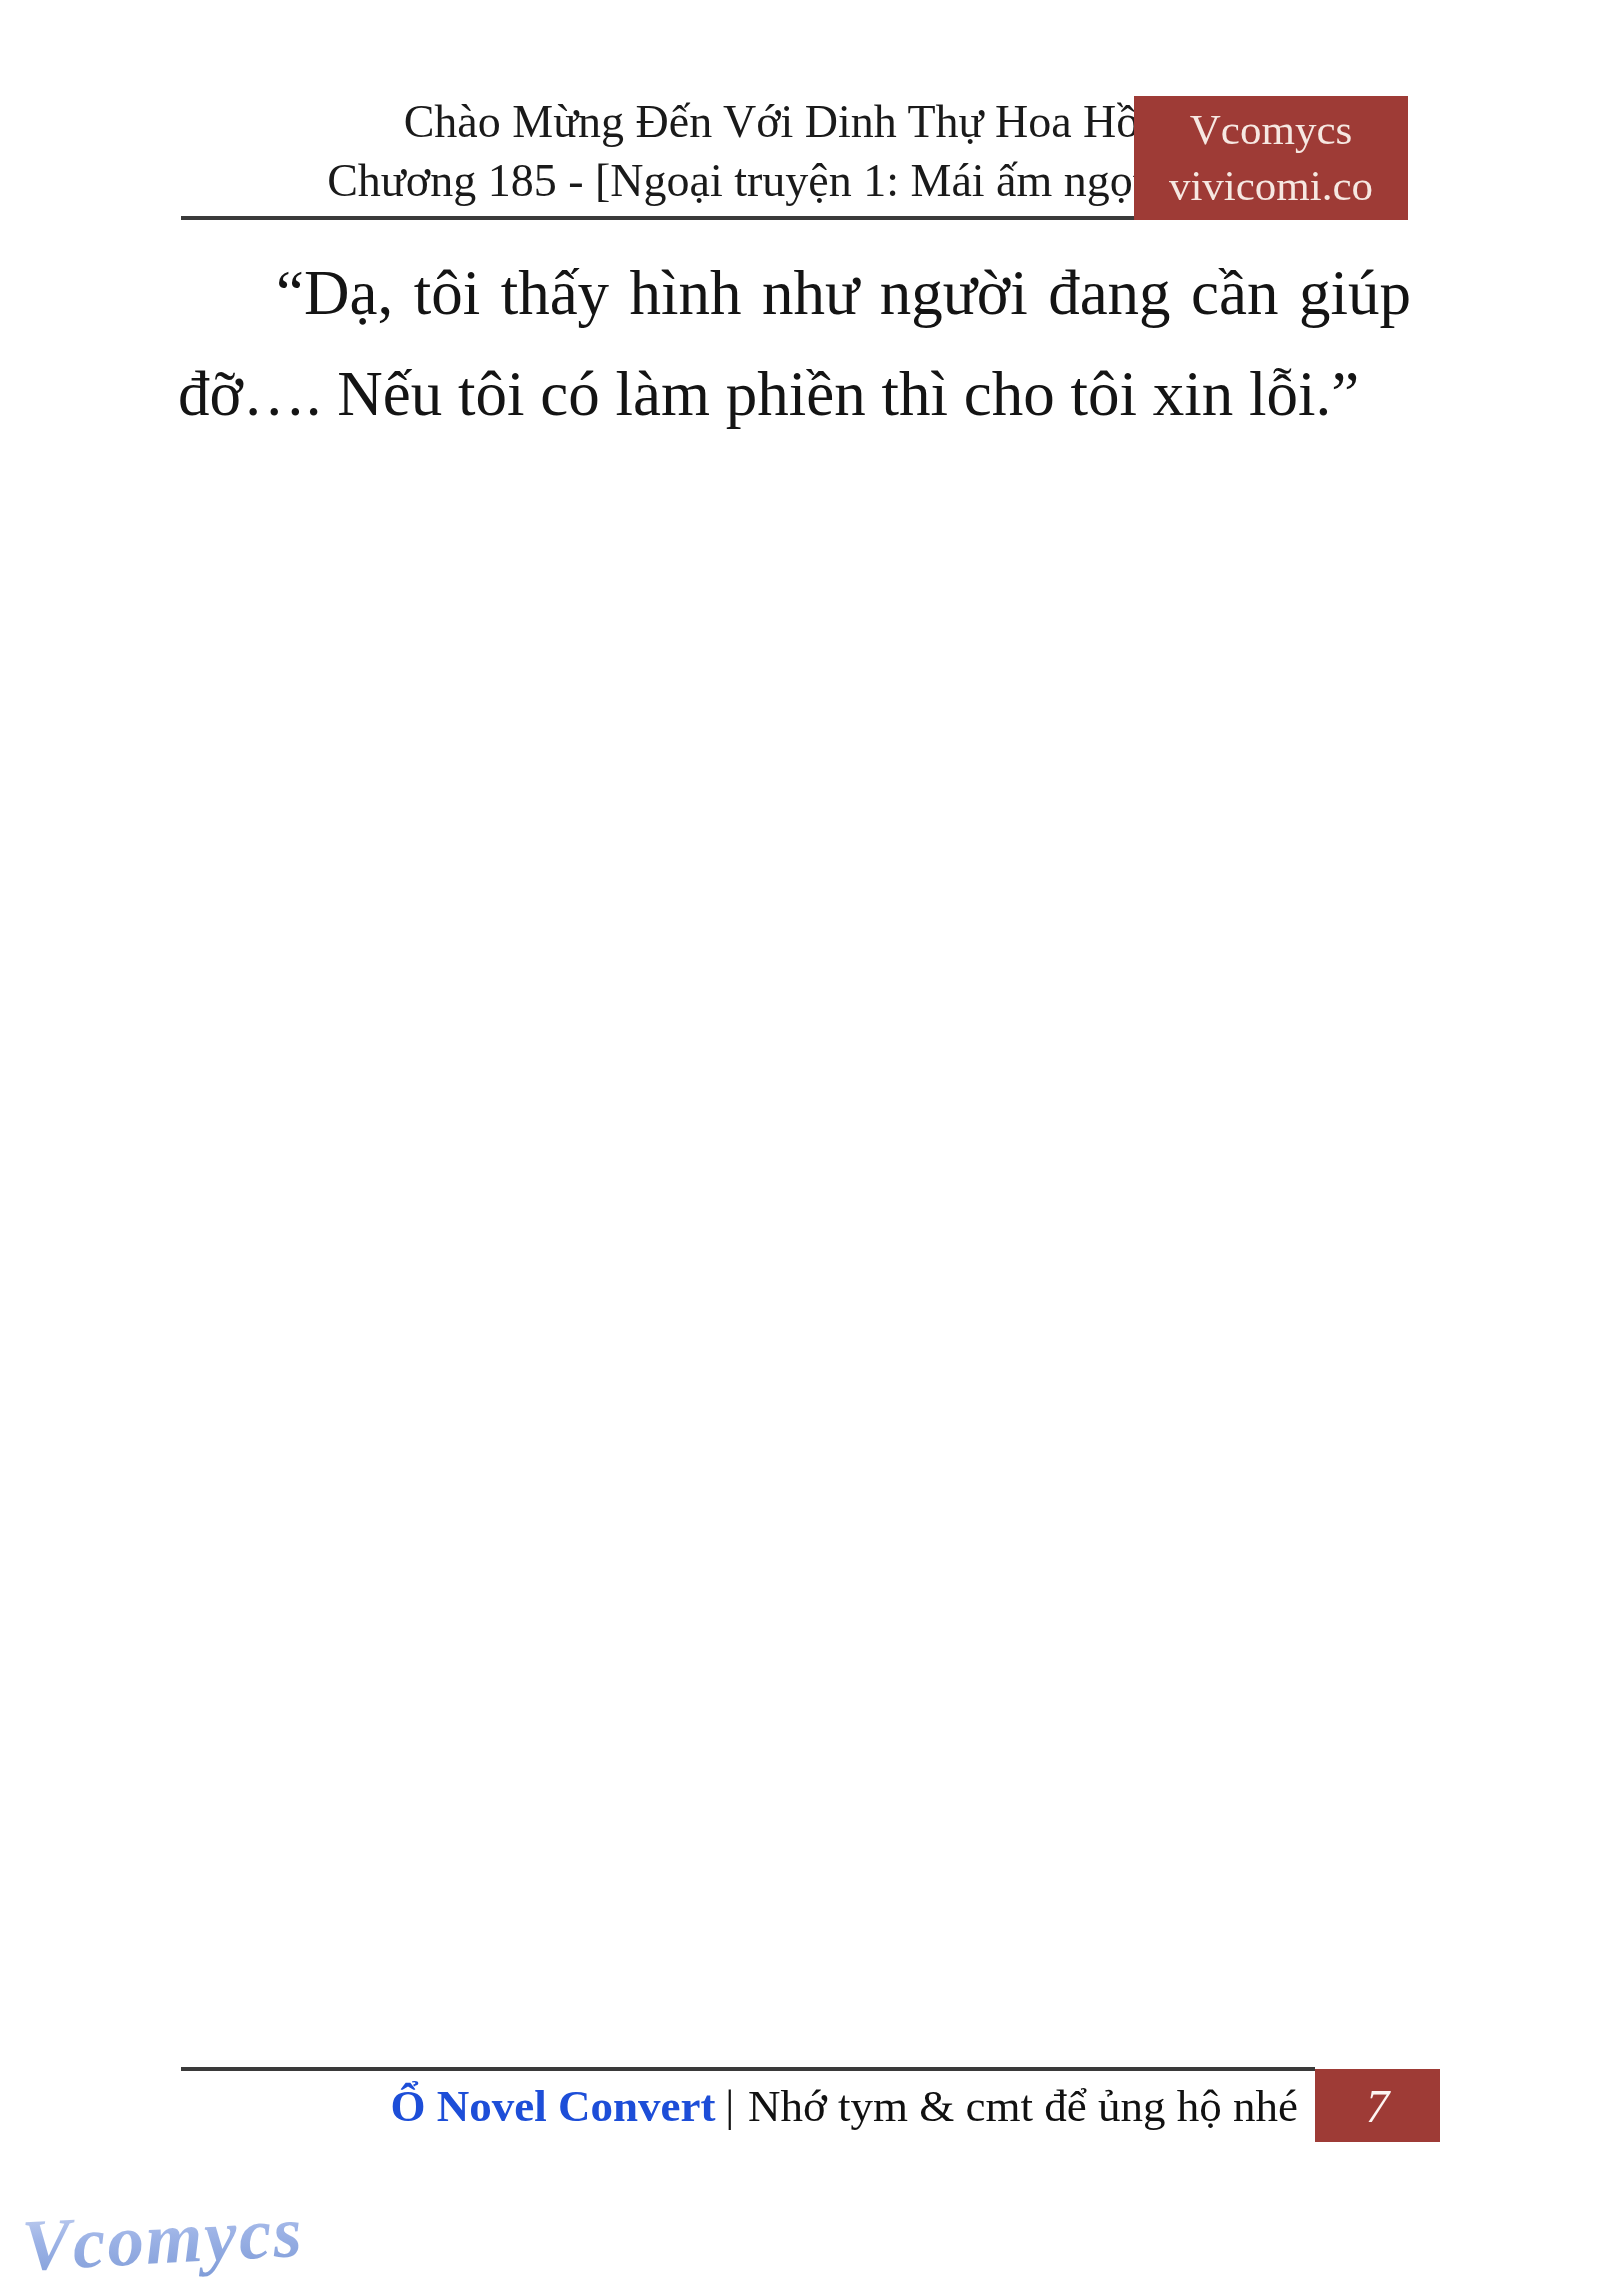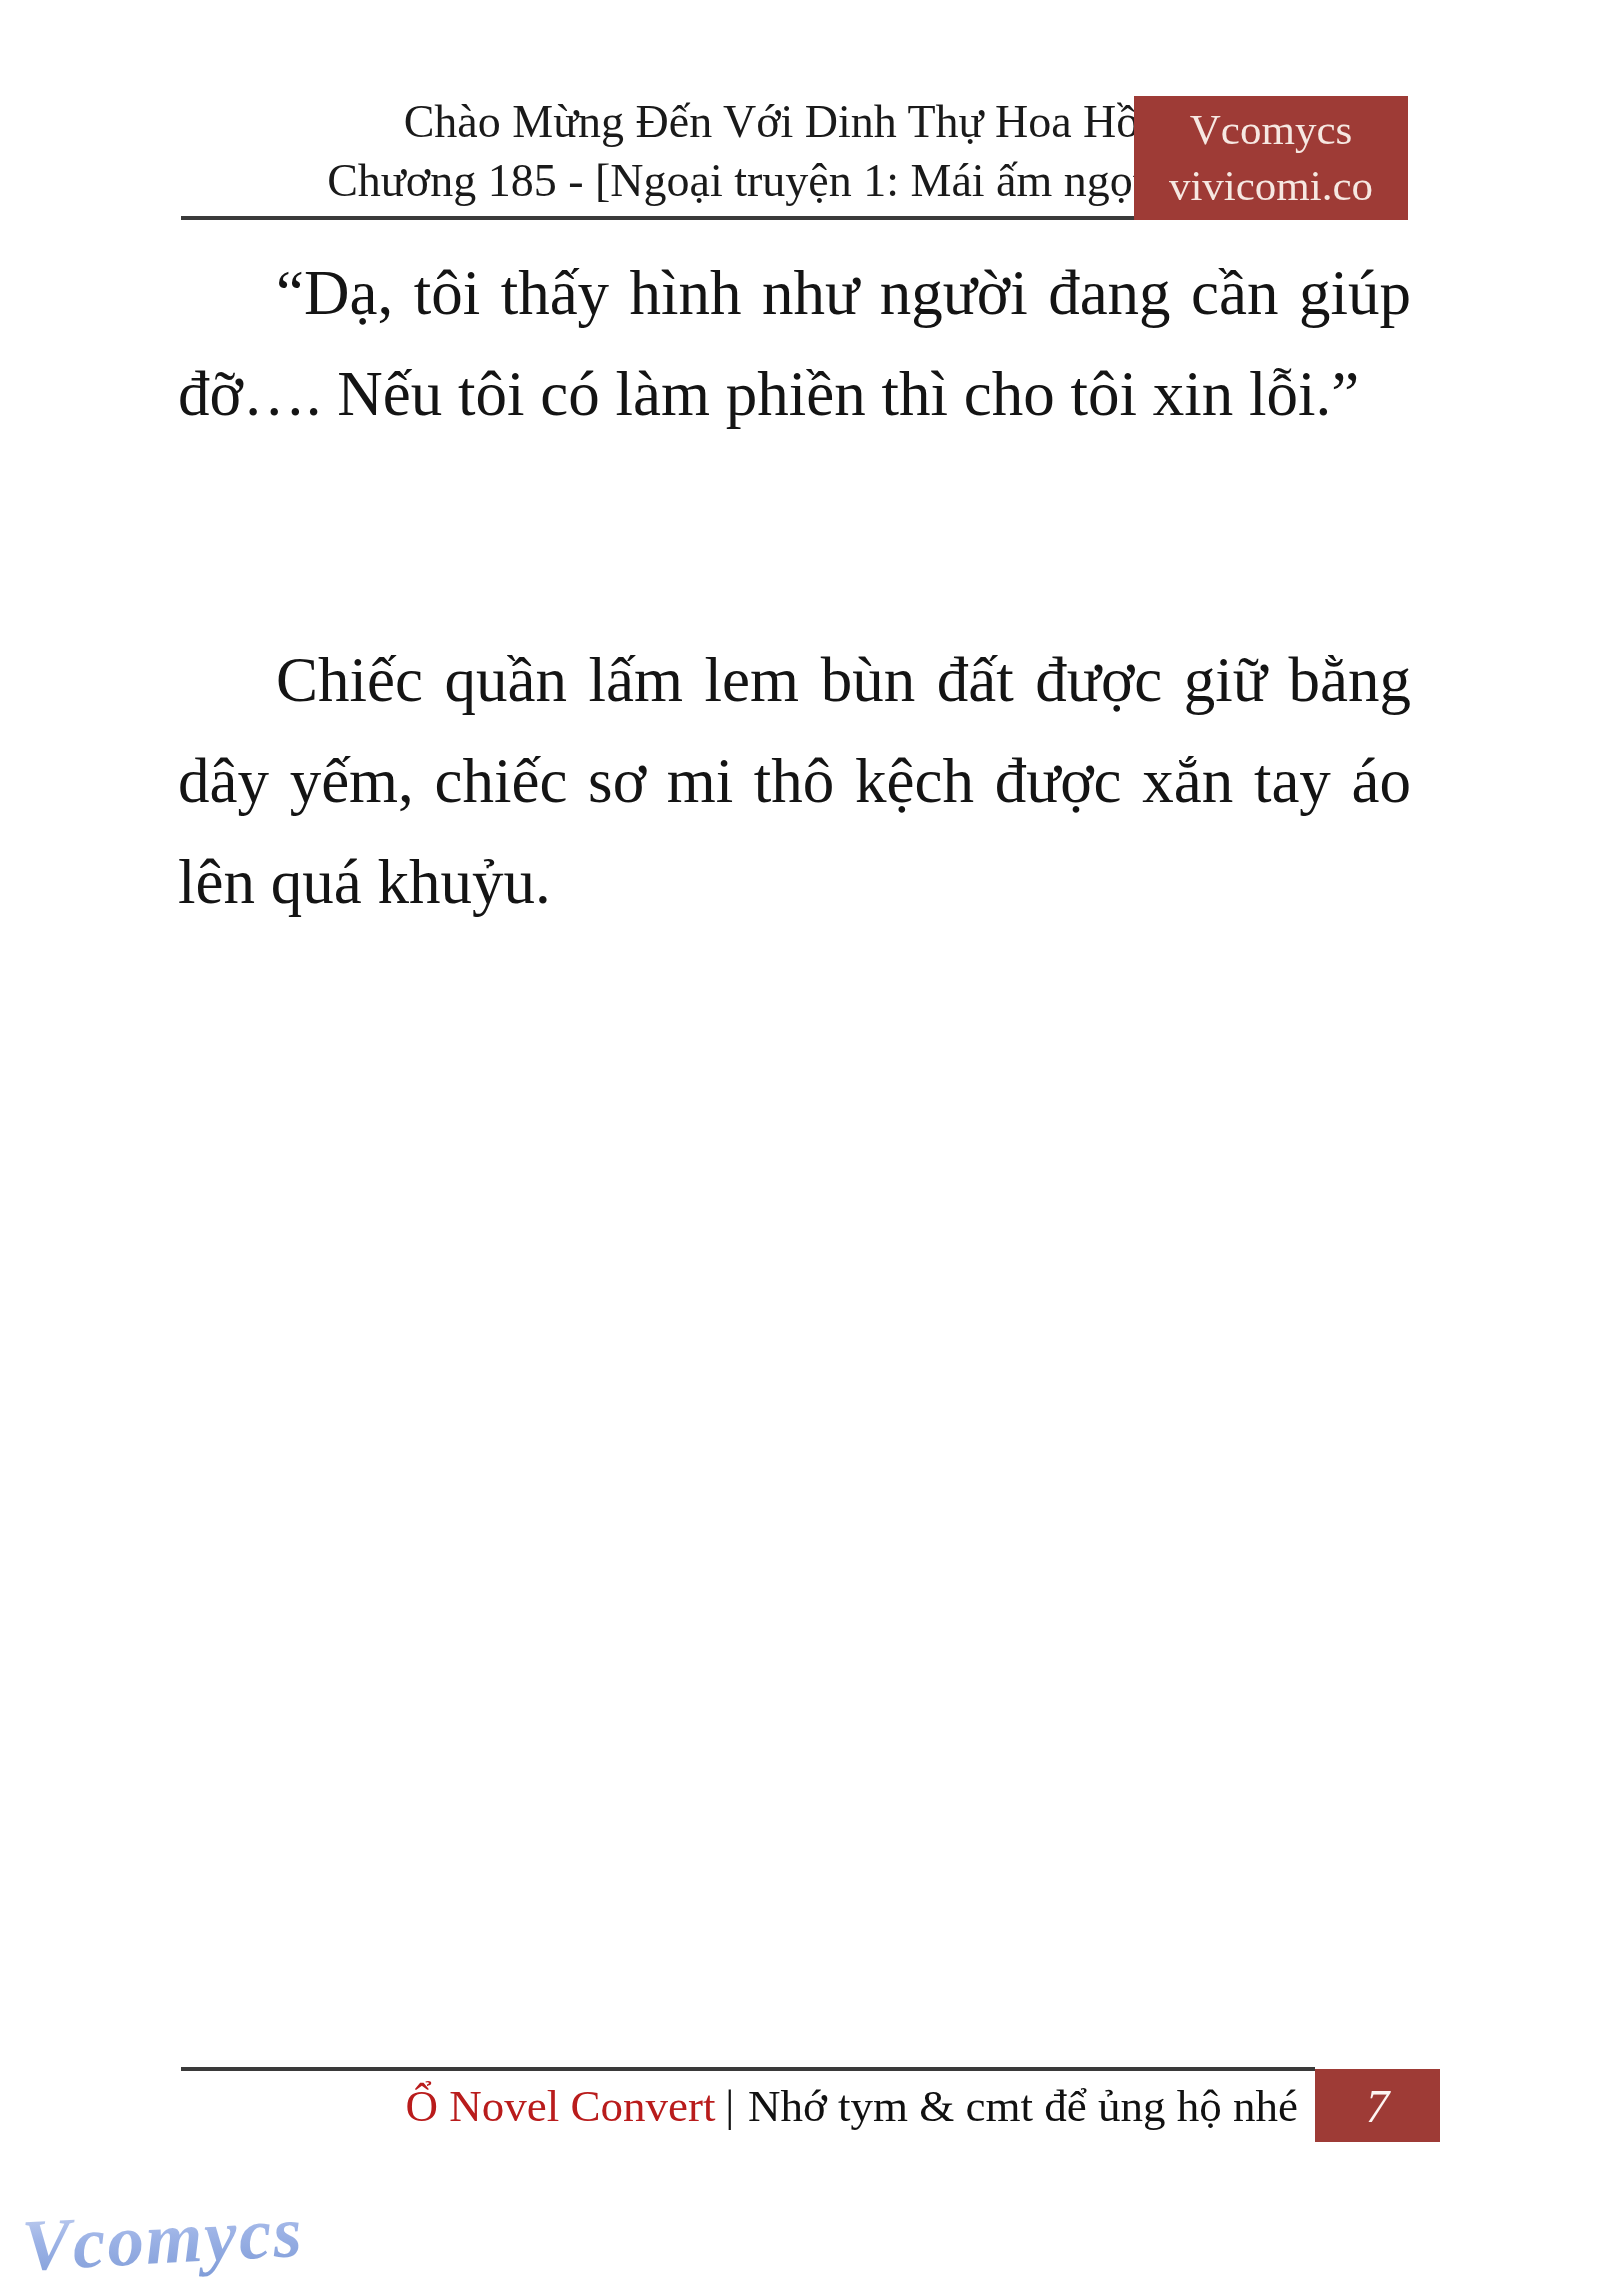--- a/index.html
+++ b/index.html
@@ -58,22 +58,22 @@
   }
   .footer-text{
     position:absolute;left:181px;top:2076px;width:1117px;
     text-align:right;
     font-size:45px;
     line-height:61px;
     color:#111111;
     white-space:nowrap;
   }
   .footer-brand{
-    color:#b91c1c;
-    font-weight:normal;
+    color:#1d4ed8;
+    font-weight:bold;
   }
   .footer-sep{
     color:#111111;
     padding:0 13.7px 0 9.8px;
   }
   .page-number-box{
     position:absolute;left:1315px;top:2069px;width:125px;height:73px;
     background:#9e3b36;
     color:#fdf5f2;
     display:flex;align-items:center;justify-content:center;
@@ -108,21 +108,20 @@
     </div>
   </div>
   <div class="header-rule"></div>
   <div class="brand-box">
     <div>Vcomycs</div>
     <div>vivicomi.co</div>
   </div>
 
   <div class="content">
     <p>“Dạ, tôi thấy hình như người đang cần giúp đỡ…. Nếu tôi có làm phiền thì cho tôi xin lỗi.”</p>
-    <p>Chiếc quần lấm lem bùn đất được giữ bằng dây yếm, chiếc sơ mi thô kệch được xắn tay áo lên quá khuỷu.</p>
   </div>
 
   <div class="footer-rule"></div>
   <div class="footer-text">
     <span class="footer-brand">Ổ Novel Convert</span><span class="footer-sep">|</span><span>Nhớ tym &amp; cmt để ủng hộ nhé</span>
   </div>
   <div class="page-number-box">
     <span>7</span>
   </div>
 

